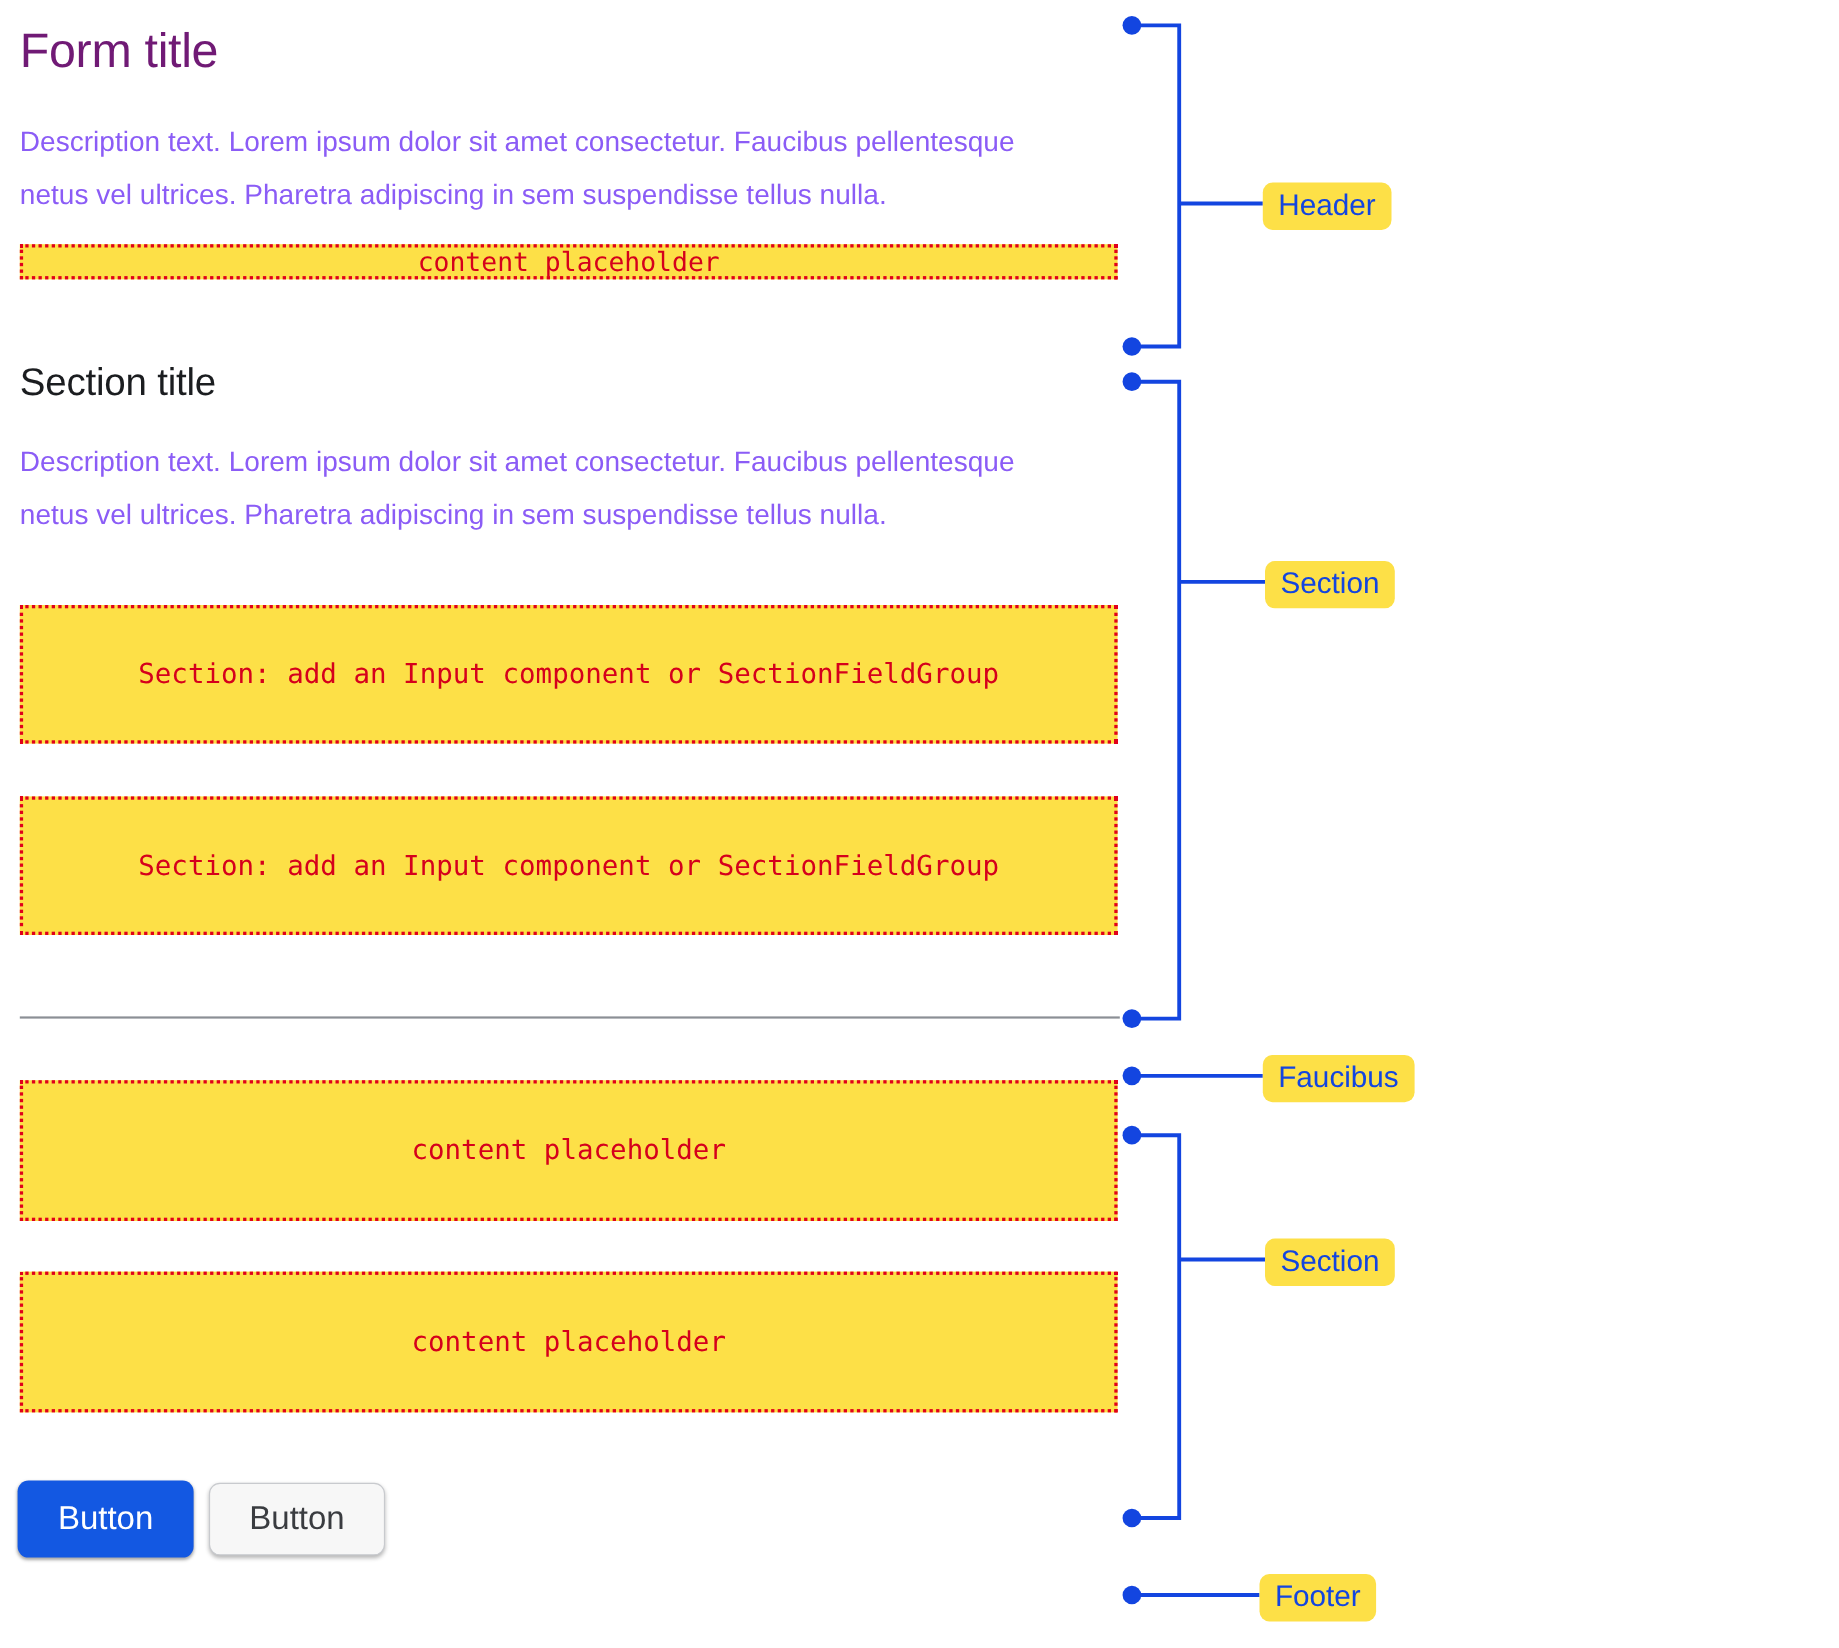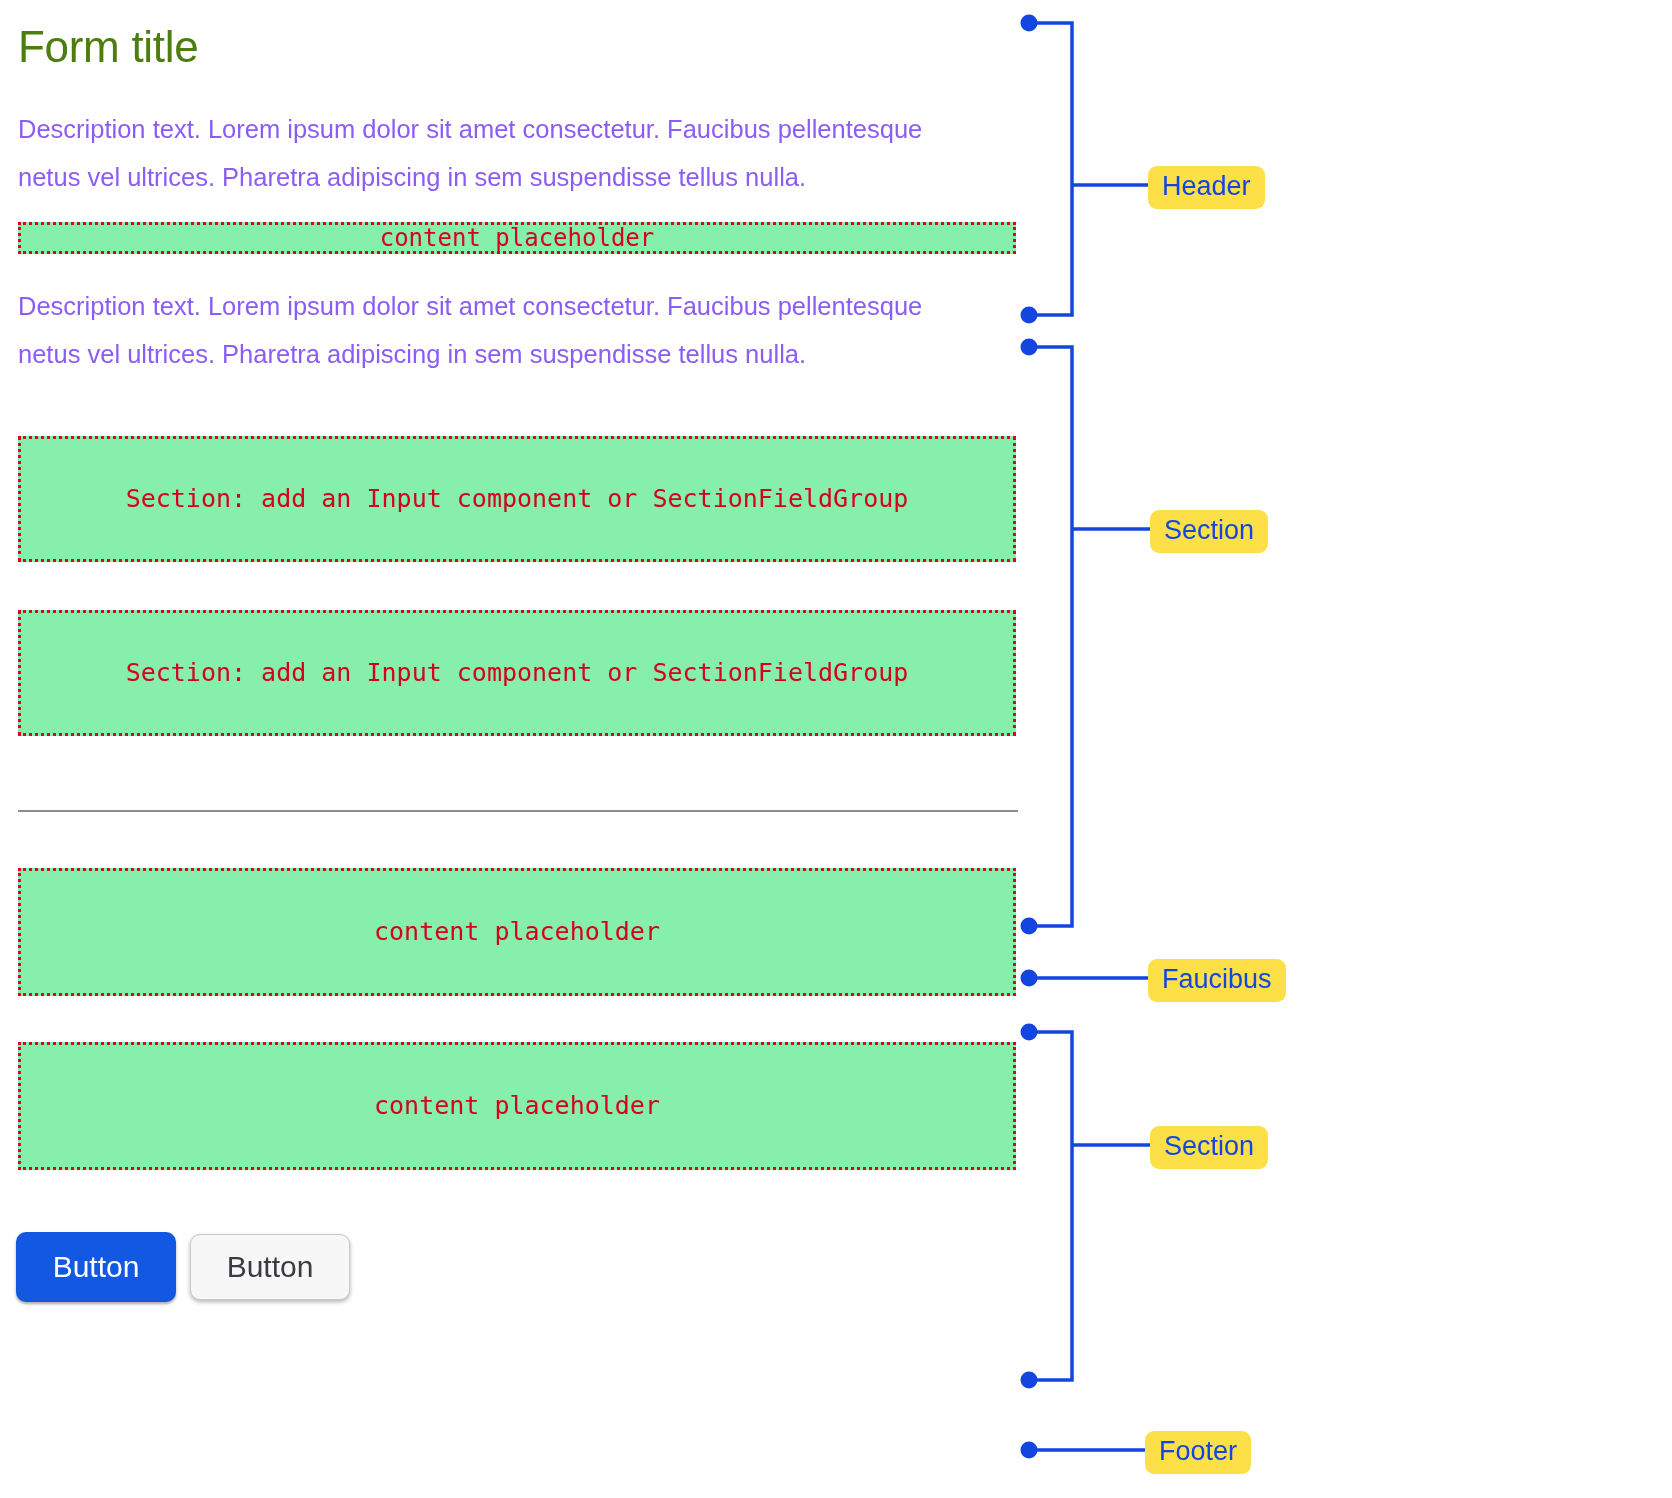--- a/index.html
+++ b/index.html
@@ -20,21 +20,21 @@
   #form-column {
     position: absolute;
     left: 18px;
     top: 0;
     width: 998px;
   }
 
   .form-title {
     font-size: 44px;
     font-weight: 400;
-    color: #4d7c0f;
+    color: #701a75;
     letter-spacing: -0.3px;
     margin: 0;
     padding-top: 22px;
     line-height: 1.15;
   }
 
   .section-title {
     font-size: 35px;
     font-weight: 400;
     color: #1b1d20;
@@ -49,21 +49,21 @@
     color: #8b5cf6;
     line-height: 48px;
     margin: 0;
     width: 960px;
   }
 
   
   .placeholder {
     box-sizing: border-box;
     border: 3px dotted #e0001b;
-    background: #86efac;
+    background: #fde047;
     color: #d5001c;
     font-family: "DejaVu Sans Mono", "Liberation Mono", monospace;
     font-size: 25px;
     display: flex;
     align-items: center;
     justify-content: center;
     width: 998px;
   }
   .ph-thin   { height: 32px;  font-size: 24px; }
   .ph-medium { height: 126px; }
@@ -137,20 +137,21 @@
 <body>
 
 <div id="form-column">
 
   <h1 class="form-title">Form title</h1>
 
   <p class="desc" style="margin-top:32px;">Description text. Lorem ipsum dolor sit amet consectetur. Faucibus pellentesque netus vel ultrices. Pharetra adipiscing in sem suspendisse tellus nulla.</p>
 
   <div class="placeholder ph-thin" style="margin-top:21px;">content placeholder</div>
 
+  <h2 class="section-title" style="margin-top:74px;">Section title</h2>
 
   <p class="desc" style="margin-top:28px;">Description text. Lorem ipsum dolor sit amet consectetur. Faucibus pellentesque netus vel ultrices. Pharetra adipiscing in sem suspendisse tellus nulla.</p>
 
   <div class="placeholder ph-medium" style="margin-top:58px;">Section: add an Input component or SectionFieldGroup</div>
 
   <div class="placeholder ph-medium" style="margin-top:48px;">Section: add an Input component or SectionFieldGroup</div>
 
   <div class="separator" style="margin-top:74px;"></div>
 
   <div class="placeholder ph-tall" style="margin-top:56px;">content placeholder</div>

